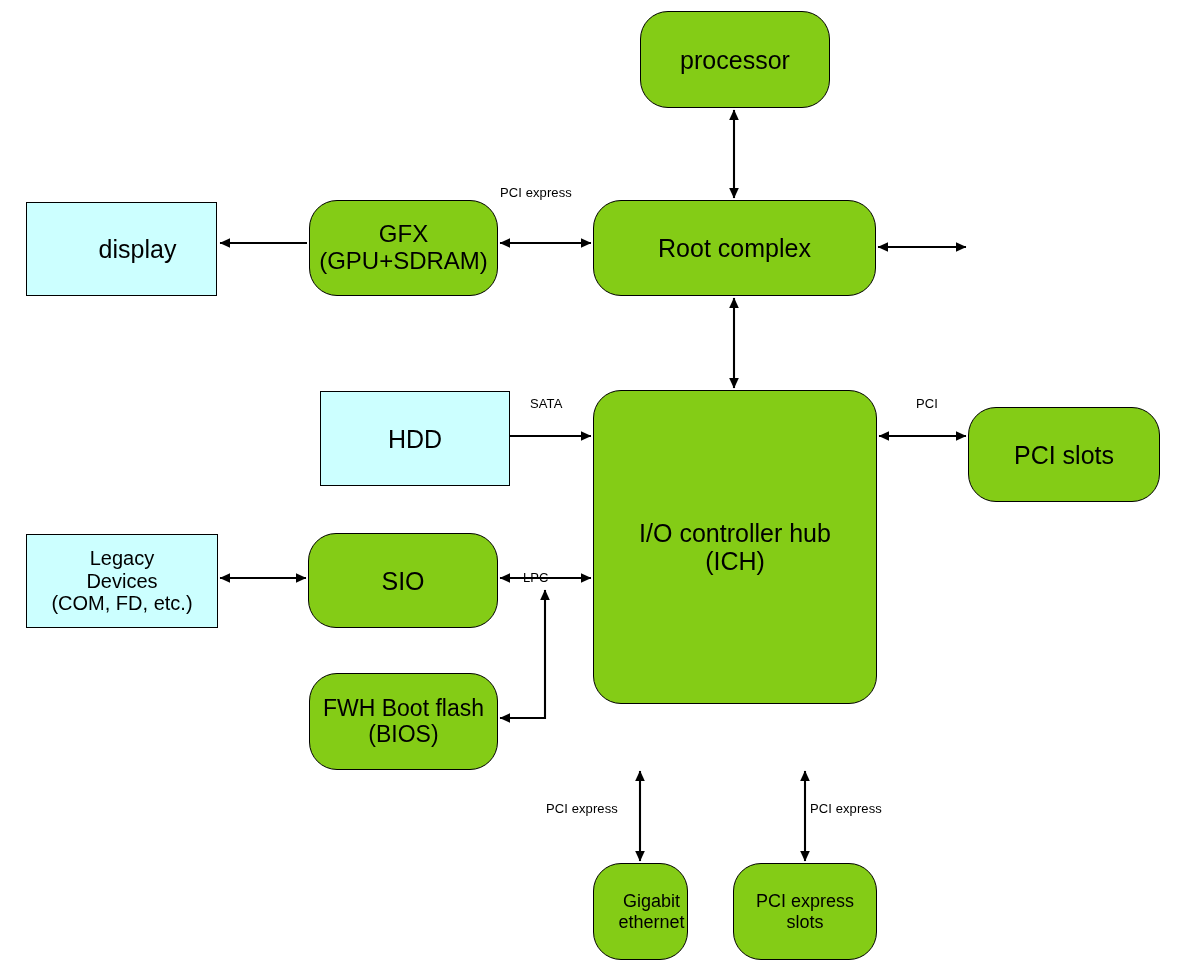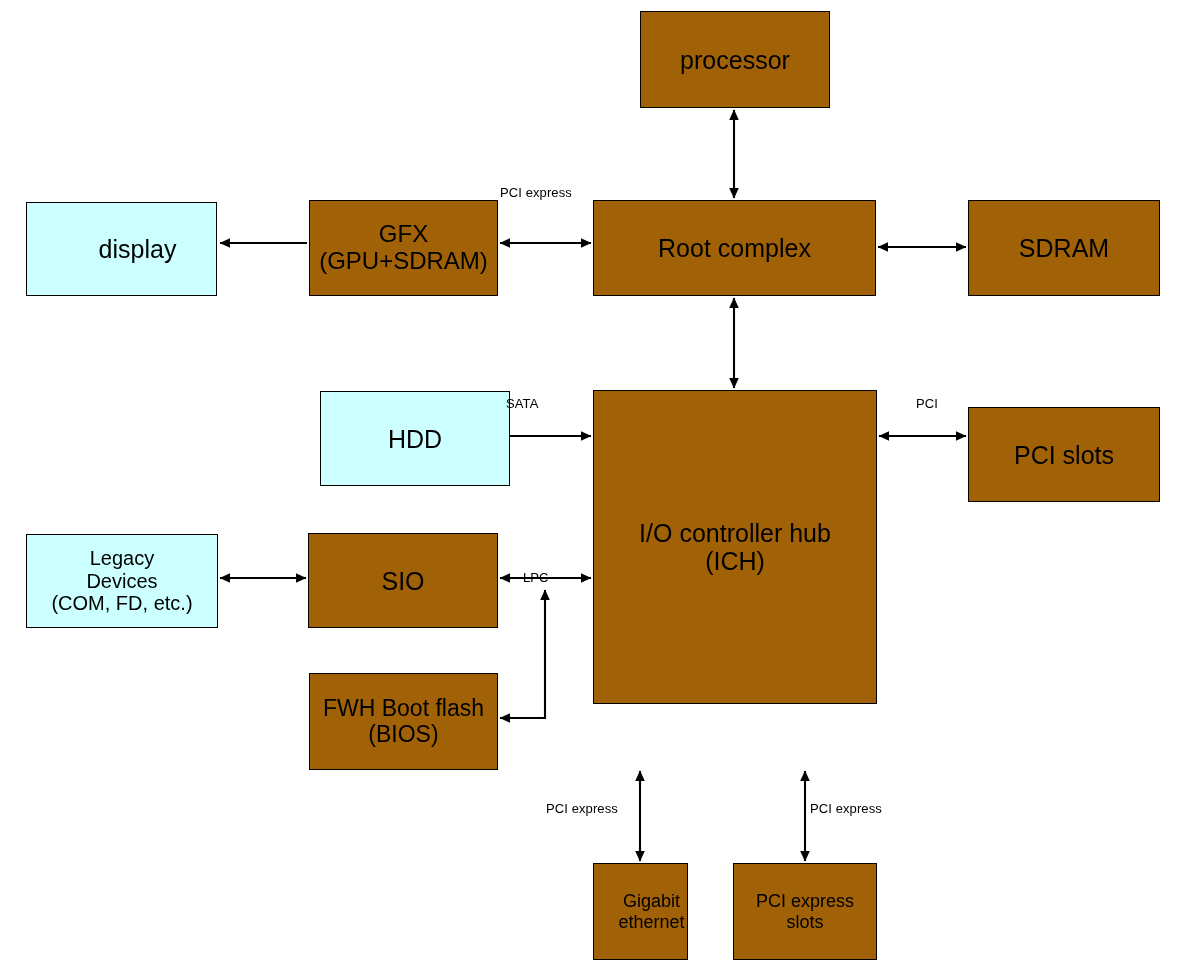--- a/index.html
+++ b/index.html
@@ -34,21 +34,21 @@
     text-align: center;
     color: #000000;
     line-height: 1.12;
     white-space: nowrap;
     z-index: 3;
   }
   .node .lbl {
     display: block;
     white-space: pre;
   }
-  .fill-yellow { background: #a16207; }
+  .fill-yellow { background: #84cc16; border-radius: 28px; }
   .fill-cyan   { background: #ccffff; }
 
   .edge-label {
     position: absolute;
     color: #000000;
     font-size: 13px;
     white-space: nowrap;
     z-index: 4;
     letter-spacing: 0.1px;
   }
@@ -106,23 +106,20 @@
 
   <div class="node fill-yellow" style="left:309px; top:200px; width:189px; height:96px; font-size:24px;">
     <span class="lbl">GFX
 (GPU+SDRAM)</span>
   </div>
 
   <div class="node fill-yellow" style="left:593px; top:200px; width:283px; height:96px; font-size:25px;text-align:center;">
     <span class="lbl">Root complex</span>
   </div>
 
-  <div class="node fill-yellow" style="left:968px; top:200px; width:192px; height:96px; font-size:25px;">
-    <span class="lbl">SDRAM</span>
-  </div>
 
   <div class="node fill-cyan" style="left:308px; top:391px; width:190px; height:95px; font-size:25px;margin-left:12px;">
     <span class="lbl">HDD</span>
   </div>
 
   <div class="node fill-yellow" style="left:593px; top:390px; width:284px; height:314px; font-size:25px;">
     <span class="lbl">I/O controller hub
 (ICH)</span>
   </div>
 
@@ -150,21 +147,21 @@
 ethernet</span>
   </div>
 
   <div class="node fill-yellow" style="left:733px; top:863px; width:144px; height:97px; font-size:18px;">
     <span class="lbl">PCI express
 slots</span>
   </div>
 
   <div class="edge-label" style="left:500px; top:185px;">PCI express</div>
 
-  <div class="edge-label" style="left:506px; top:396px;">SATA</div>
+  <div class="edge-label" style="left:530px; top:396px;">SATA</div>
 
   <div class="edge-label" style="left:916px; top:396px;">PCI</div>
 
   <div class="edge-label" style="left:523px; top:541px;margin-top:29px;">LPC</div>
 
   <div class="edge-label" style="left:546px; top:801px;">PCI express</div>
 
   <div class="edge-label" style="left:810px; top:801px;">PCI express</div>
 
 </div>

